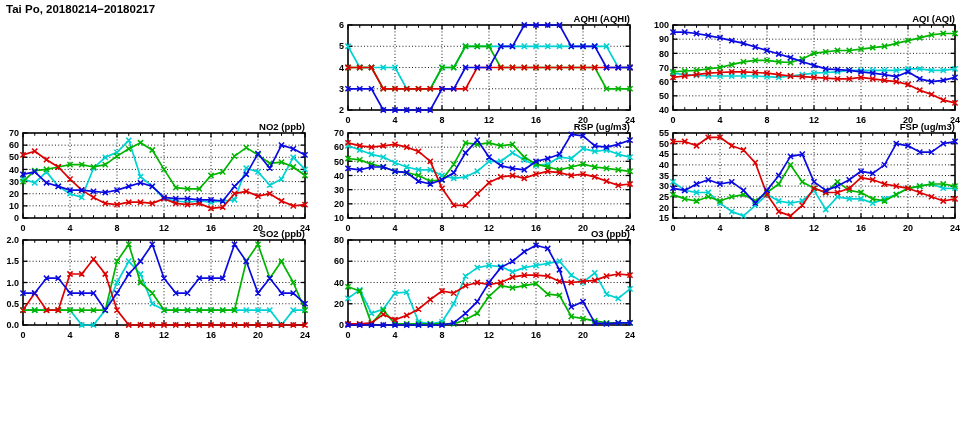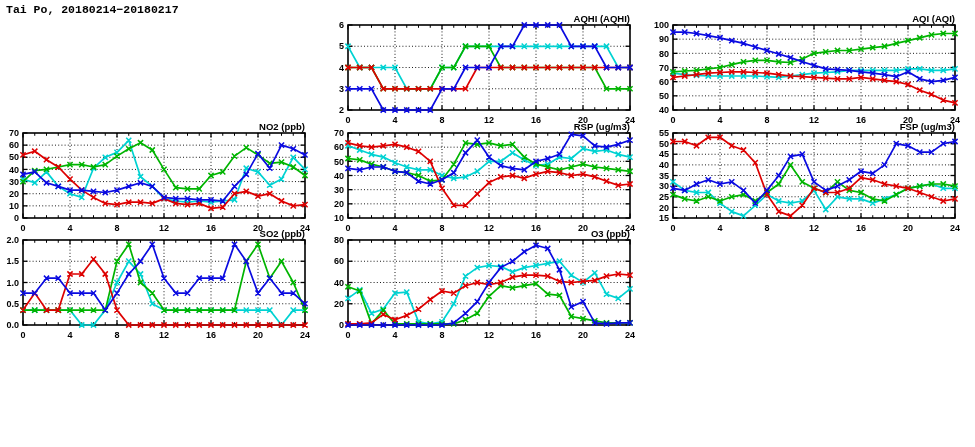--- a/index.html
+++ b/index.html
@@ -3,21 +3,21 @@
 <meta charset="utf-8">
 <style>
   html,body{margin:0;padding:0;}
   body{
     width:975px;height:447px;position:relative;
     background:#ffffff;overflow:hidden;
     font-family:"Liberation Sans","DejaVu Sans",sans-serif;
   }
   .page-title{
     position:absolute;left:6px;top:3px;
-    font-family:Liberation Mono, monospace;
+    font-family:Liberation Sans, sans-serif;
     font-weight:bold;font-size:11.5px;color:#000;white-space:pre;
   }
   .chart{position:absolute;width:314px;height:120px;}
   .chart svg{display:block;}
   .chart text{
     font-family:"Liberation Sans","DejaVu Sans",sans-serif;
     font-weight:bold;fill:#000;
   }
 </style>
 </head>

